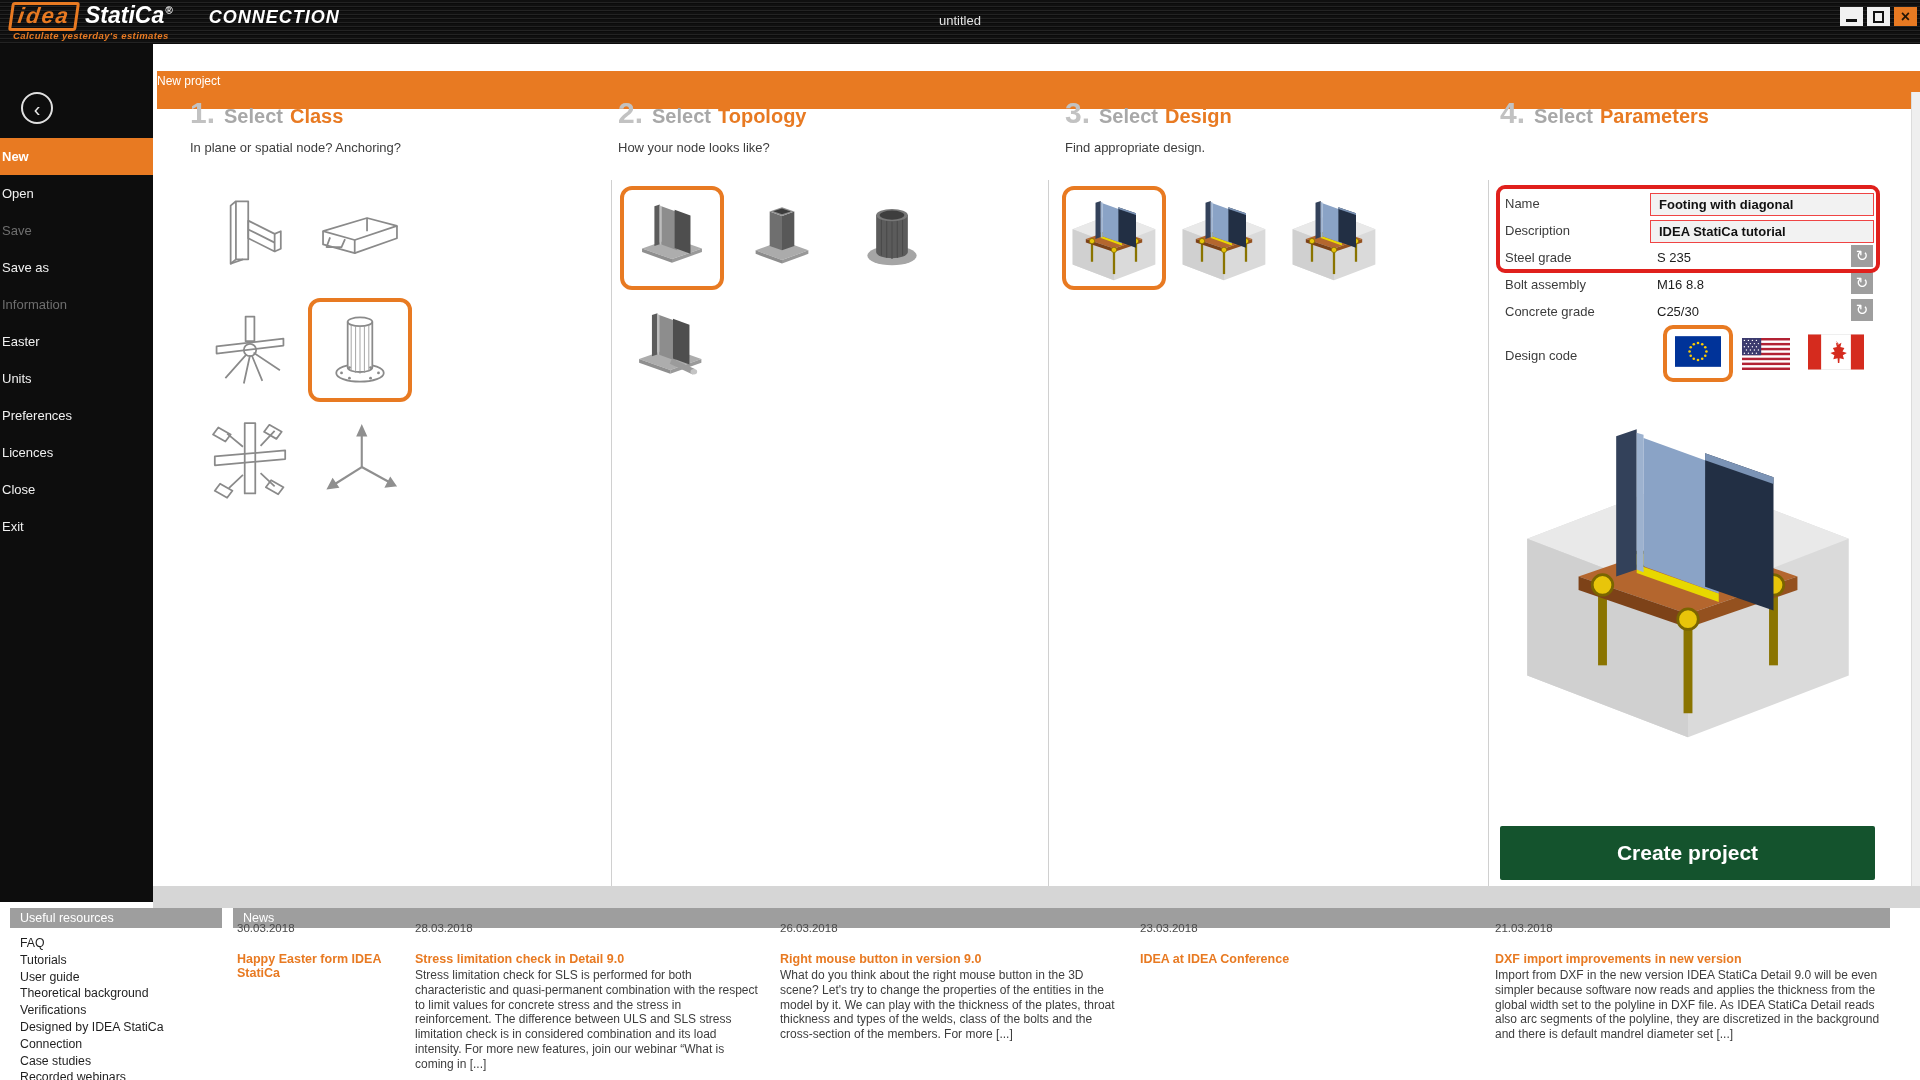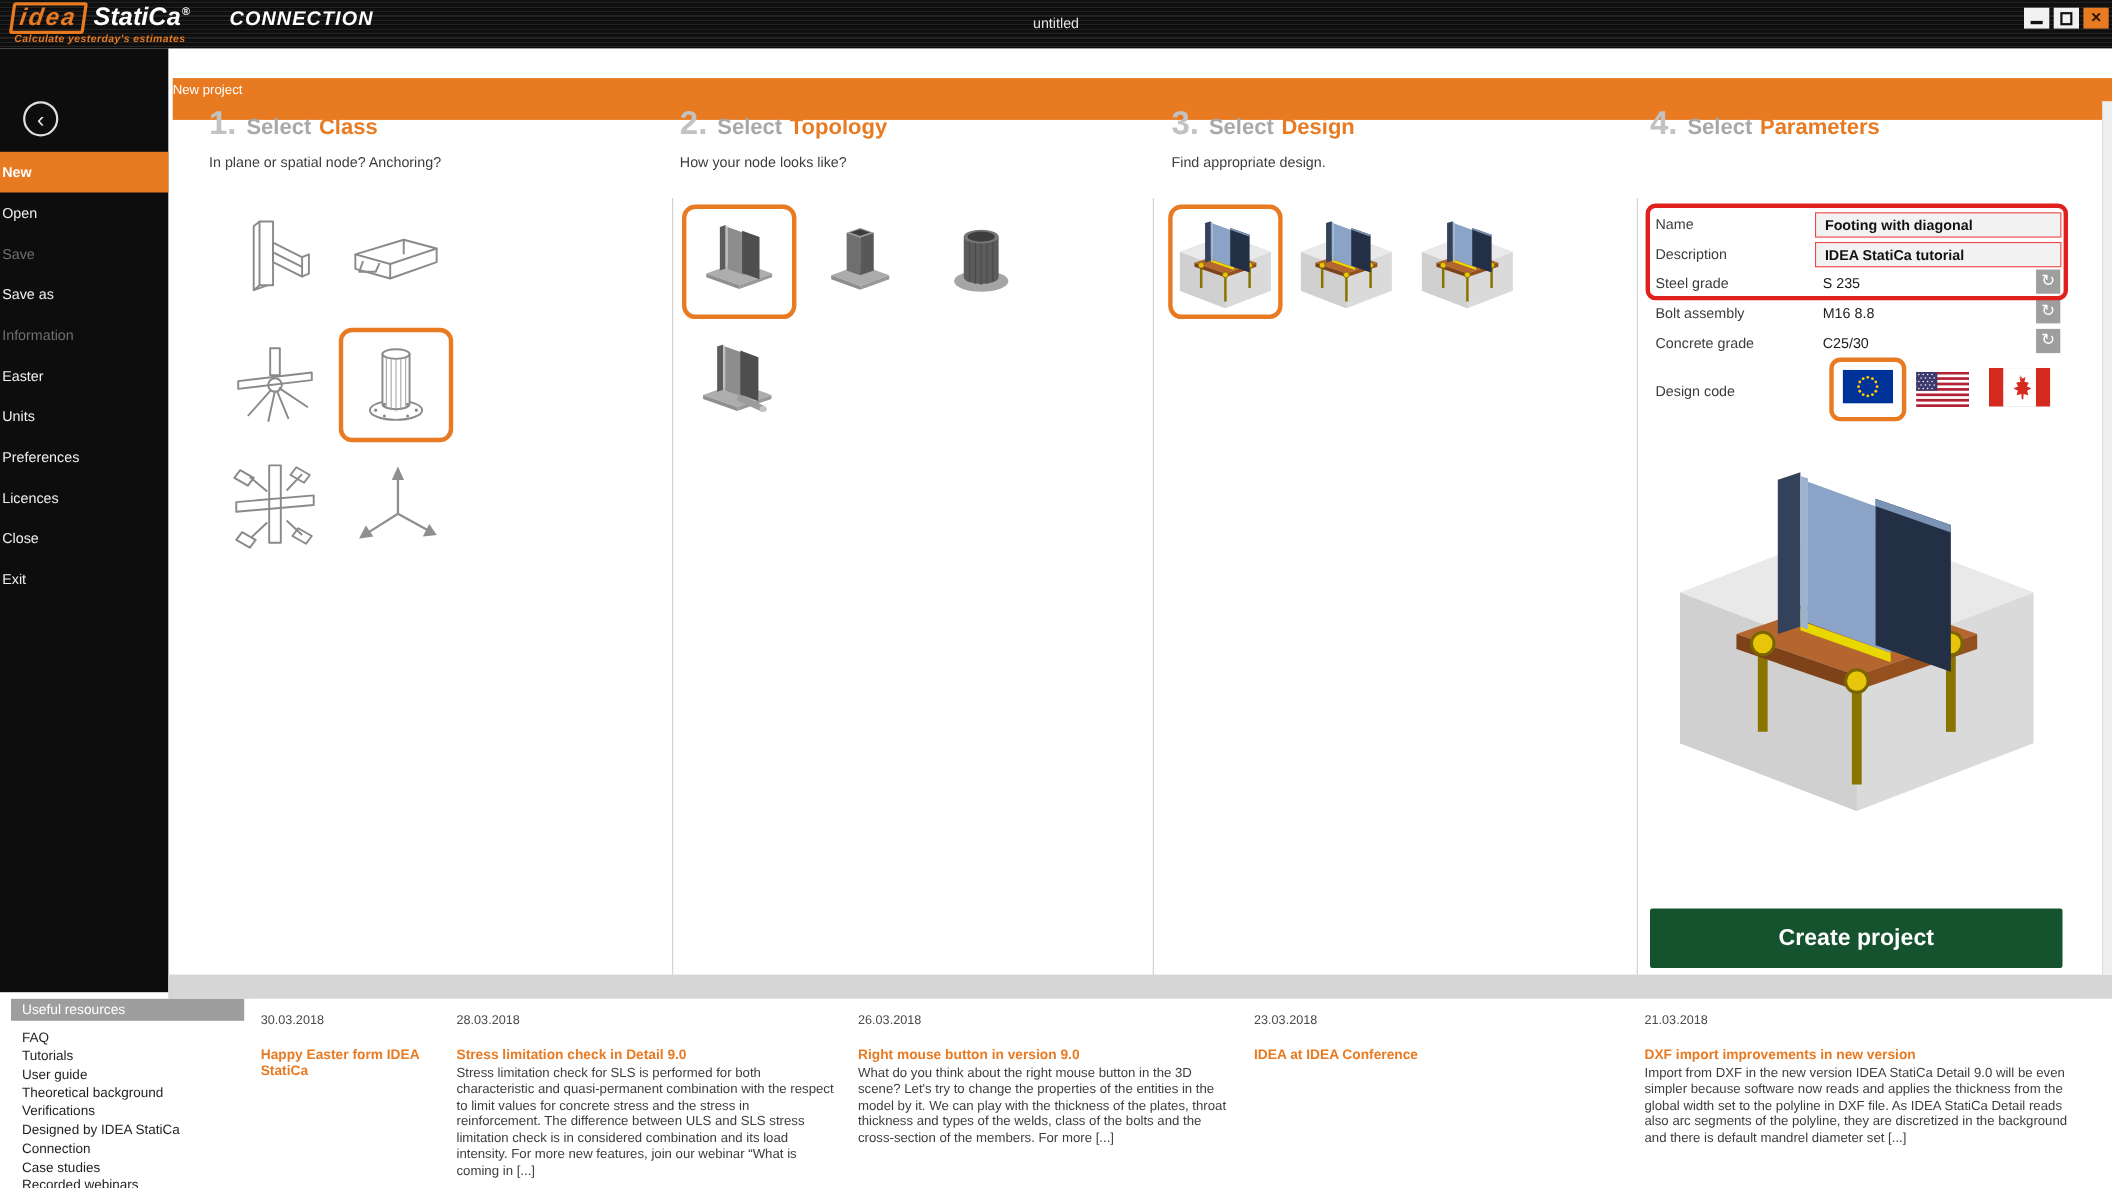--- a/index.html
+++ b/index.html
@@ -484,20 +484,21 @@
     <div class="res-item">User guide</div>
     <div class="res-item">Theoretical background</div>
     <div class="res-item">Verifications</div>
     <div class="res-item">Designed by IDEA StatiCa Connection</div>
     <div class="res-item">Case studies</div>
     <div class="res-item">Recorded webinars</div>
   </div>
 </div>
 
 <div class="panel" id="panel-news">
+  <div class="panel-h">News</div>
 
   <div class="news-col nc1">
     <div class="news-date">30.03.2018</div>
     <div class="news-title">Happy Easter form IDEA StatiCa</div>
     <div class="news-body"></div>
   </div>
 
   <div class="news-col nc2">
     <div class="news-date">28.03.2018</div>
     <div class="news-title">Stress limitation check in Detail 9.0</div>

